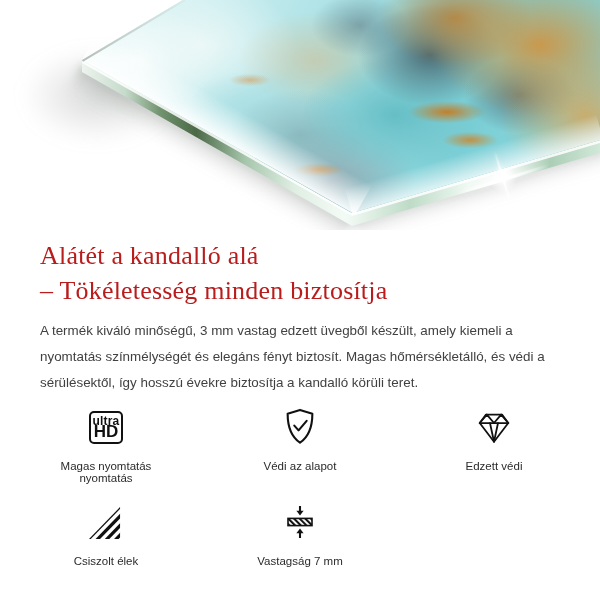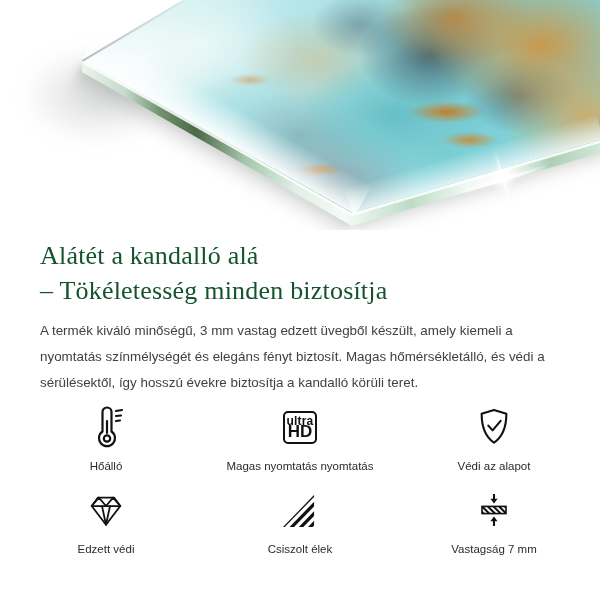--- a/index.html
+++ b/index.html
@@ -95,21 +95,21 @@
     filter:drop-shadow(0 0 2px rgba(255,255,255,0.9));
   }
   .ray-long{left:-48px;top:-1px;width:96px;height:2.6px;transform:rotate(-17deg);}
   .ray-short{left:-29px;top:-1px;width:58px;height:2.4px;transform:rotate(73deg);}
 
   
   .content{padding:0 40px;}
   .title{
     margin:8px 0 0 0;
     font-family:"Liberation Serif", serif;font-weight:400;
-    font-size:26px;line-height:35px;color:#14532d;letter-spacing:0.2px;
+    font-size:26px;line-height:35px;color:#b91c1c;letter-spacing:0.2px;
   }
   .desc{
     margin:10px 0 0 0;max-width:512px;
     font-size:13.4px;line-height:26px;color:#414141;
   }
 
   
   .features{
     display:grid;grid-template-columns:132px 256px 132px;
     row-gap:15px;margin-top:8px;
@@ -151,33 +151,20 @@
 <div class="content">
   <h2 class="title">
     <span>Alátét a kandalló alá</span><br>
     <span>– Tökéletesség minden biztosítja</span>
   </h2>
 
   <p class="desc">A termék kiváló minőségű, 3 mm vastag edzett üvegből készült, amely kiemeli a nyomtatás színmélységét és elegáns fényt biztosít. Magas hőmérsékletálló, és védi a sérülésektől, így hosszú évekre biztosítja a kandalló körüli teret.</p>
 
   <div class="features">
 
-    <div class="feature">
-      <div class="icon-wrap">
-        <svg width="34" height="44" viewBox="0 0 34 44" fill="none" stroke="#111" stroke-width="2.2" stroke-linecap="round">
-          <path d="M13.5 7 a4.5 4.5 0 0 1 9 0 V26.5 a8 8 0 1 1 -9 0 Z"></path>
-          <line x1="18" y1="16" x2="18" y2="28"></line>
-          <circle cx="18" cy="33.5" r="3.2"></circle>
-          <line x1="27" y1="6" x2="33" y2="5"></line>
-          <line x1="27" y1="11" x2="32" y2="10.5"></line>
-          <line x1="27" y1="16" x2="31" y2="15.5"></line>
-        </svg>
-      </div>
-      <div class="feature-label">Hőálló</div>
-    </div>
 
     <div class="feature">
       <div class="icon-wrap">
         <div class="uhd-box">
           <span class="uhd-top">ultra</span>
           <span class="uhd-bottom">HD</span>
         </div>
       </div>
       <div class="feature-label">Magas nyomtatás nyomtatás</div>
     </div>

